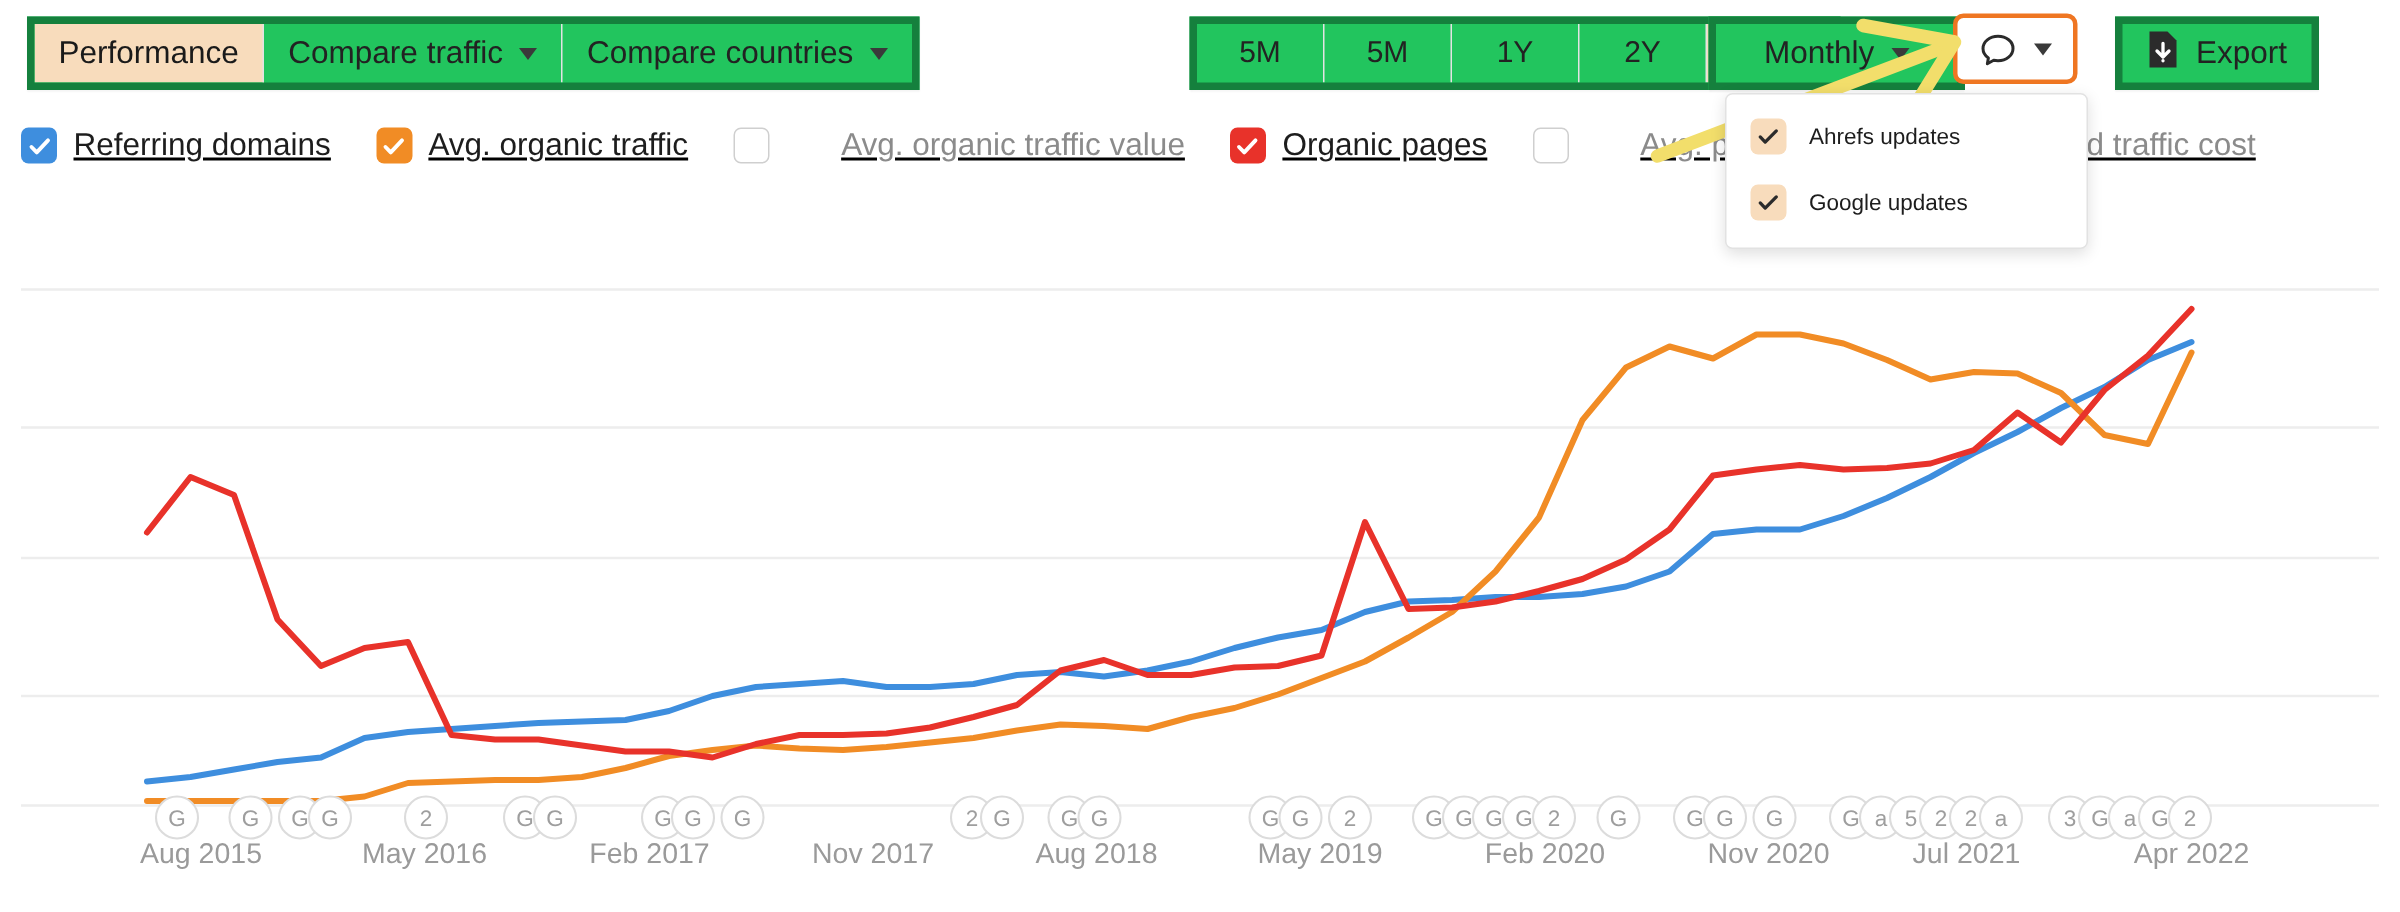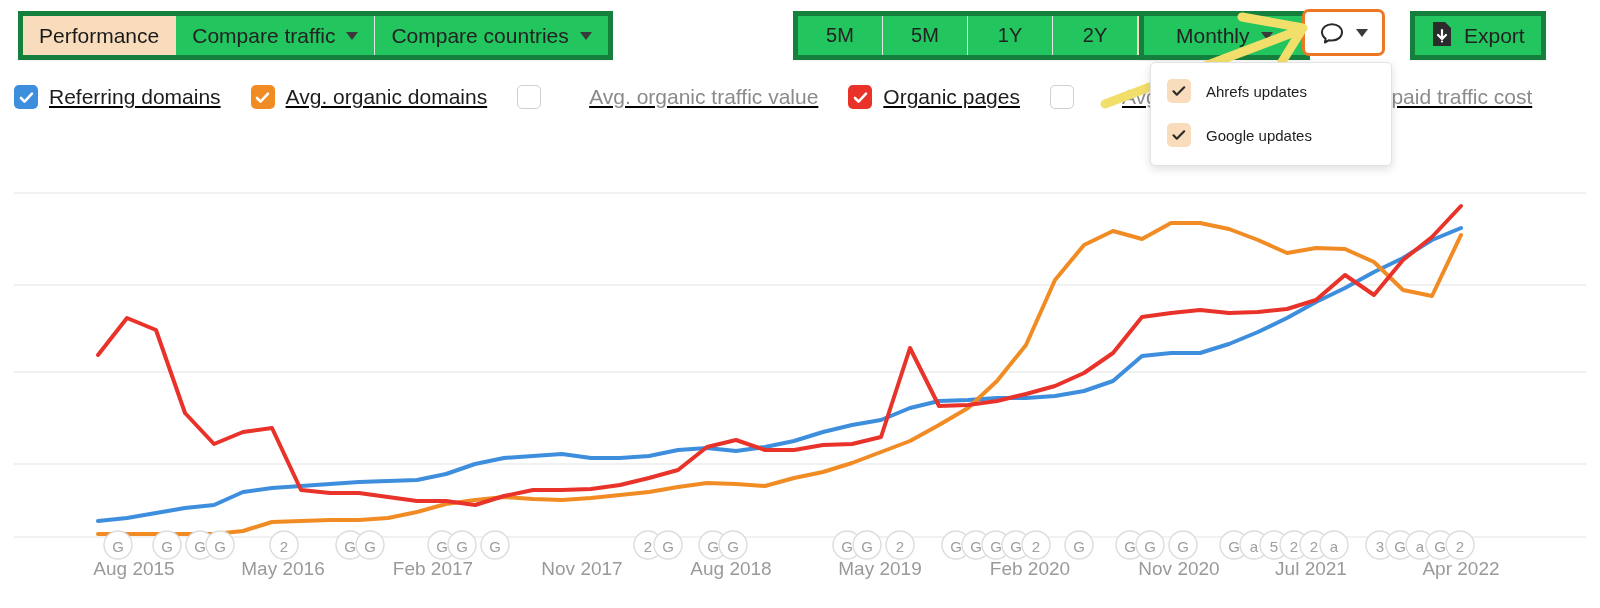--- a/index.html
+++ b/index.html
@@ -194,21 +194,21 @@
     </span>
     <span class="metric-label">Referring domains</span>
   </div>
 
   <div class="metric">
     <span class="cb" style="background:#f18c25">
       <svg width="17" height="17" viewBox="0 0 17 17">
           <path d="M3 9l3.5 3.6L14 4.6" stroke="#fff" stroke-width="2.6" fill="none" stroke-linecap="round" stroke-linejoin="round"></path>
         </svg>
     </span>
-    <span class="metric-label">Avg. organic domains</span>
+    <span class="metric-label">Avg. organic traffic</span>
   </div>
 
   <div class="metric off">
     <span class="cb off"></span>
     <span class="metric-label">Avg. organic traffic value</span>
   </div>
 
   <div class="metric">
     <span class="cb" style="background:#e8322a">
       <svg width="17" height="17" viewBox="0 0 17 17">

